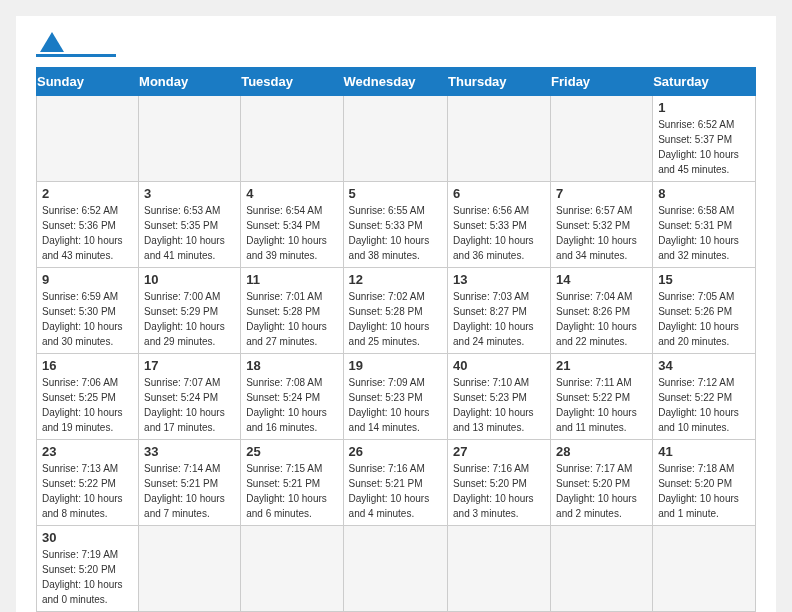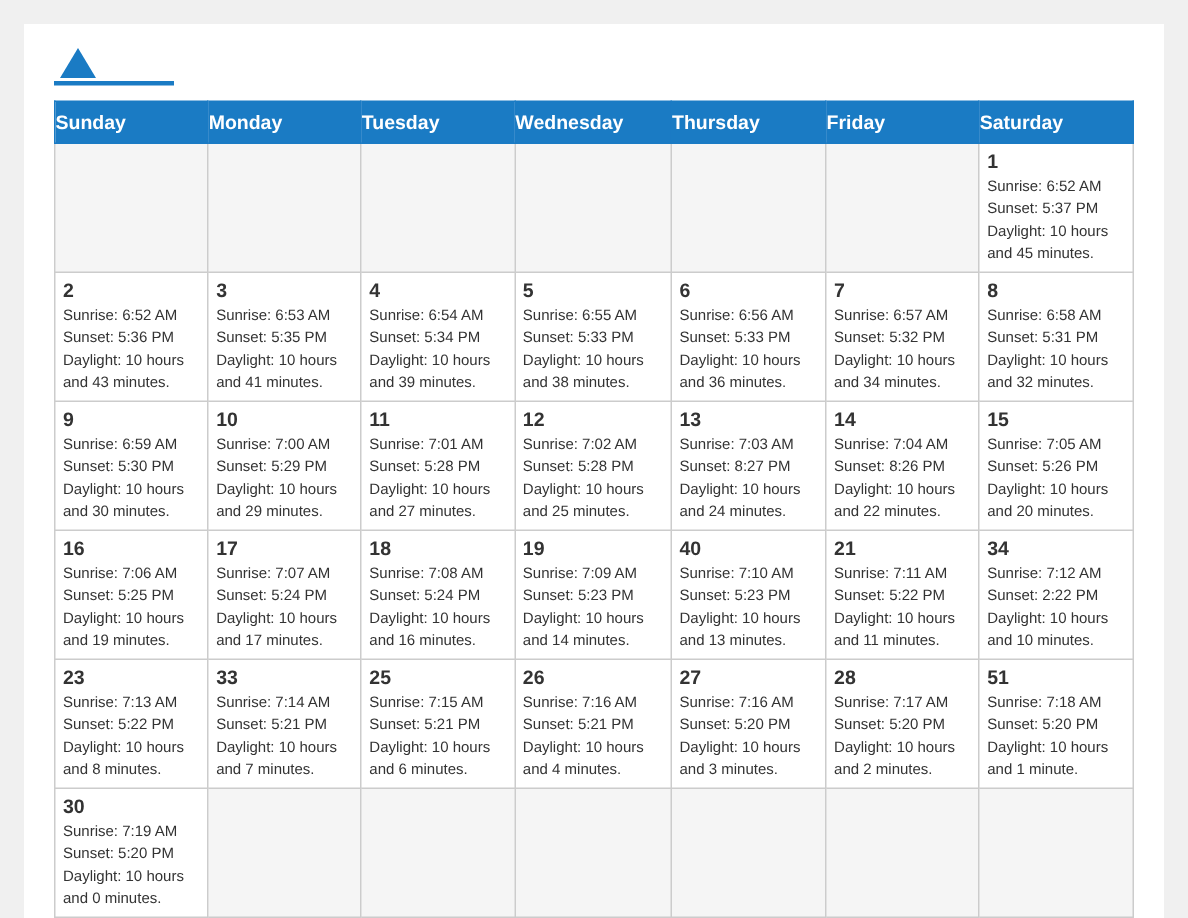--- a/index.html
+++ b/index.html
@@ -278,21 +278,21 @@
           </td>
           <td>
             <span class="day-number">21</span>
             <div class="day-info">Sunrise: 7:11 AM
 Sunset: 5:22 PM
 Daylight: 10 hours and 11 minutes.</div>
           </td>
           <td>
             <span class="day-number">34</span>
             <div class="day-info">Sunrise: 7:12 AM
-Sunset: 2:22 PM
+Sunset: 5:22 PM
 Daylight: 10 hours and 10 minutes.</div>
           </td>
         </tr>
         <tr>
           <td>
             <span class="day-number">23</span>
             <div class="day-info">Sunrise: 7:13 AM
 Sunset: 5:22 PM
 Daylight: 10 hours and 8 minutes.</div>
           </td>
@@ -320,21 +320,21 @@
 Sunset: 5:20 PM
 Daylight: 10 hours and 3 minutes.</div>
           </td>
           <td>
             <span class="day-number">28</span>
             <div class="day-info">Sunrise: 7:17 AM
 Sunset: 5:20 PM
 Daylight: 10 hours and 2 minutes.</div>
           </td>
           <td>
-            <span class="day-number">51</span>
+            <span class="day-number">41</span>
             <div class="day-info">Sunrise: 7:18 AM
 Sunset: 5:20 PM
 Daylight: 10 hours and 1 minute.</div>
           </td>
         </tr>
         <tr class="last-row">
           <td>
             <span class="day-number">30</span>
             <div class="day-info">Sunrise: 7:19 AM
 Sunset: 5:20 PM

